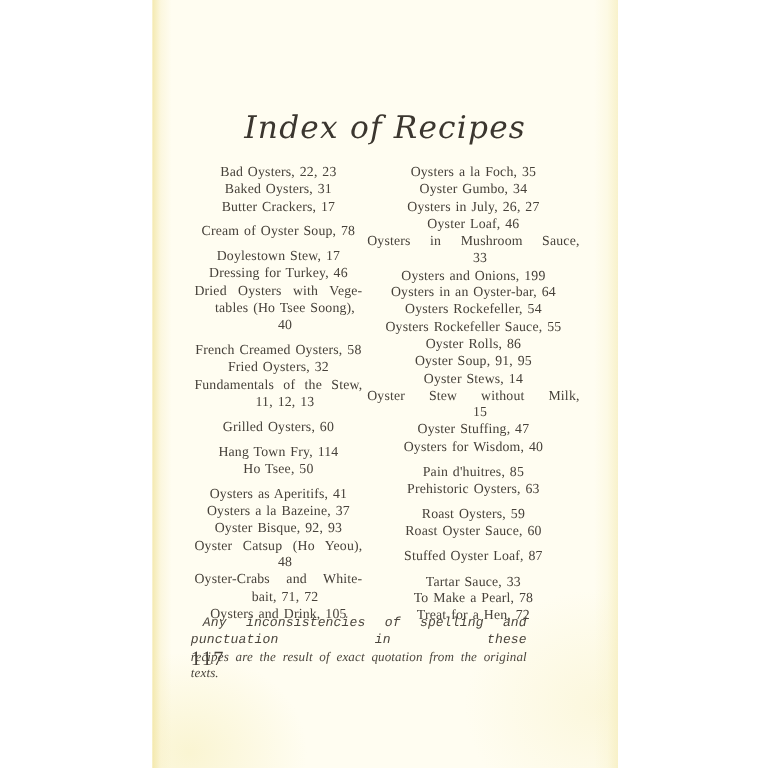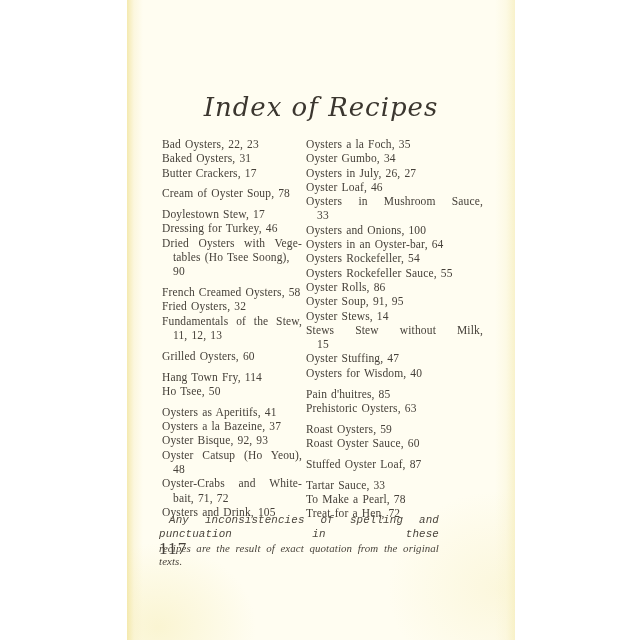--- a/index.html
+++ b/index.html
@@ -39,21 +39,21 @@
     top:137px;
     font-size:11.5px;
     line-height:14.3px;
     color:#46413a;
     letter-spacing:0.15px;
     word-spacing:1px;
   }
   .col.left{ left:35px;  width:140px; }
   .col.right{ left:179px; width:177px; }
   .group{ margin-bottom:6.5px; }
-  .line{ text-align:left; }
+  .line{ text-align:center; }
   .line.stretch{ text-align:justify; text-align-last:justify; }
   .line.cont{ padding-left:11px; }
   .footnote{
     position:absolute;
     left:32px;top:514px;width:280px;
     font-style:italic;
     font-size:10.9px;
     line-height:13.8px;
     color:#4a453d;
     letter-spacing:0.1px;
@@ -94,21 +94,21 @@
         </div>
         <div class="group">
           <div class="entry">
             <div class="line">Doylestown Stew, 17</div>
           </div>
           <div class="entry">
             <div class="line">Dressing for Turkey, 46</div>
           </div>
           <div class="entry">
             <div class="line stretch">Dried Oysters with Vege-</div>
-            <div class="line cont">tables (Ho Tsee Soong), 90</div>
+            <div class="line cont">tables (Ho Tsee Soong), 40</div>
           </div>
         </div>
         <div class="group">
           <div class="entry">
             <div class="line">French Creamed Oysters, 58</div>
           </div>
           <div class="entry">
             <div class="line">Fried Oysters, 32</div>
           </div>
           <div class="entry">
@@ -164,42 +164,42 @@
             <div class="line">Oysters in July, 26, 27</div>
           </div>
           <div class="entry">
             <div class="line">Oyster Loaf, 46</div>
           </div>
           <div class="entry">
             <div class="line stretch">Oysters in Mushroom Sauce,</div>
             <div class="line cont">33</div>
           </div>
           <div class="entry">
-            <div class="line">Oysters and Onions, 100</div>
+            <div class="line">Oysters and Onions, 199</div>
           </div>
           <div class="entry">
             <div class="line">Oysters in an Oyster-bar, 64</div>
           </div>
           <div class="entry">
             <div class="line">Oysters Rockefeller, 54</div>
           </div>
           <div class="entry">
             <div class="line">Oysters Rockefeller Sauce, 55</div>
           </div>
           <div class="entry">
             <div class="line">Oyster Rolls, 86</div>
           </div>
           <div class="entry">
             <div class="line">Oyster Soup, 91, 95</div>
           </div>
           <div class="entry">
             <div class="line">Oyster Stews, 14</div>
           </div>
           <div class="entry">
-            <div class="line stretch">Stews Stew without Milk,</div>
+            <div class="line stretch">Oyster Stew without Milk,</div>
             <div class="line cont">15</div>
           </div>
           <div class="entry">
             <div class="line">Oyster Stuffing, 47</div>
           </div>
           <div class="entry">
             <div class="line">Oysters for Wisdom, 40</div>
           </div>
         </div>
         <div class="group">

